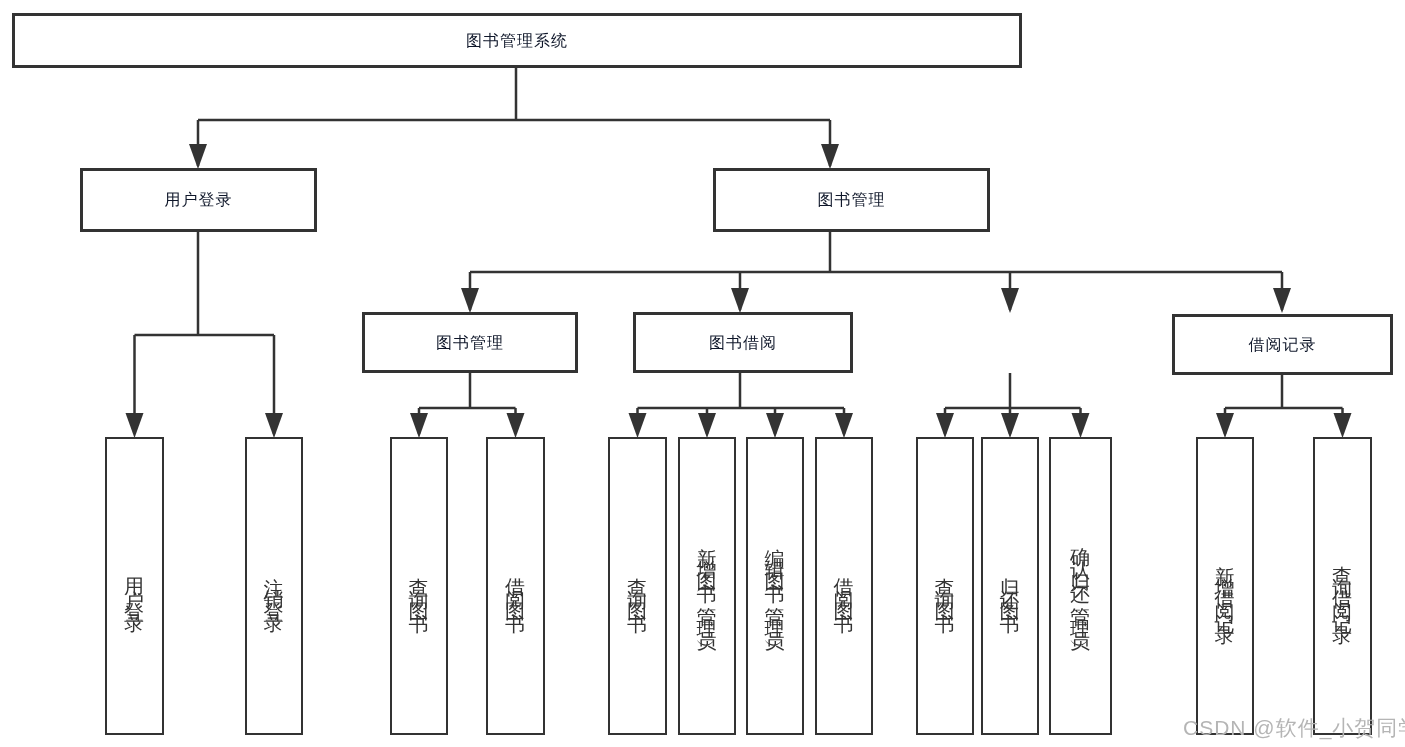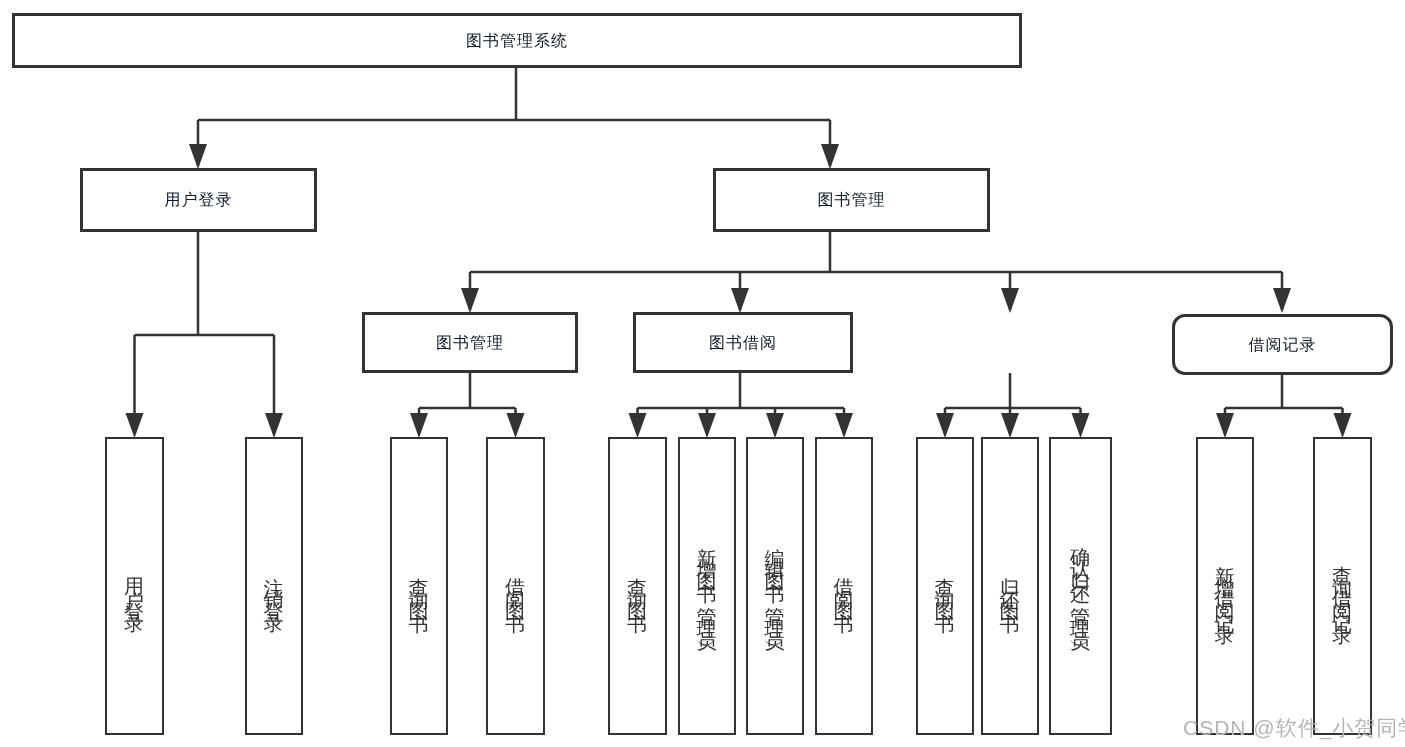--- a/index.html
+++ b/index.html
@@ -107,21 +107,21 @@
   <div class="node" style="left:713px;top:168px;width:277px;height:64px;">
     <span class="hlabel">图书管理</span>
   </div>
 
   <div class="node" style="left:362px;top:312px;width:216px;height:61px;">
     <span class="hlabel">图书管理</span>
   </div>
   <div class="node" style="left:633px;top:312px;width:220px;height:61px;">
     <span class="hlabel">图书借阅</span>
   </div>
-  <div class="node" style="left:1172px;top:314px;width:221px;height:61px;border-radius:13px;">
+  <div class="node" style="left:1172px;top:314px;width:221px;height:61px;">
     <span class="hlabel">借阅记录</span>
   </div>
 
   <div class="node leaf" style="left:105px;top:437px;width:59px;height:298px;">
     <span class="vlabel">用户登录</span>
   </div>
   <div class="node leaf" style="left:245px;top:437px;width:58px;height:298px;">
     <span class="vlabel">注销登录</span>
   </div>
 

